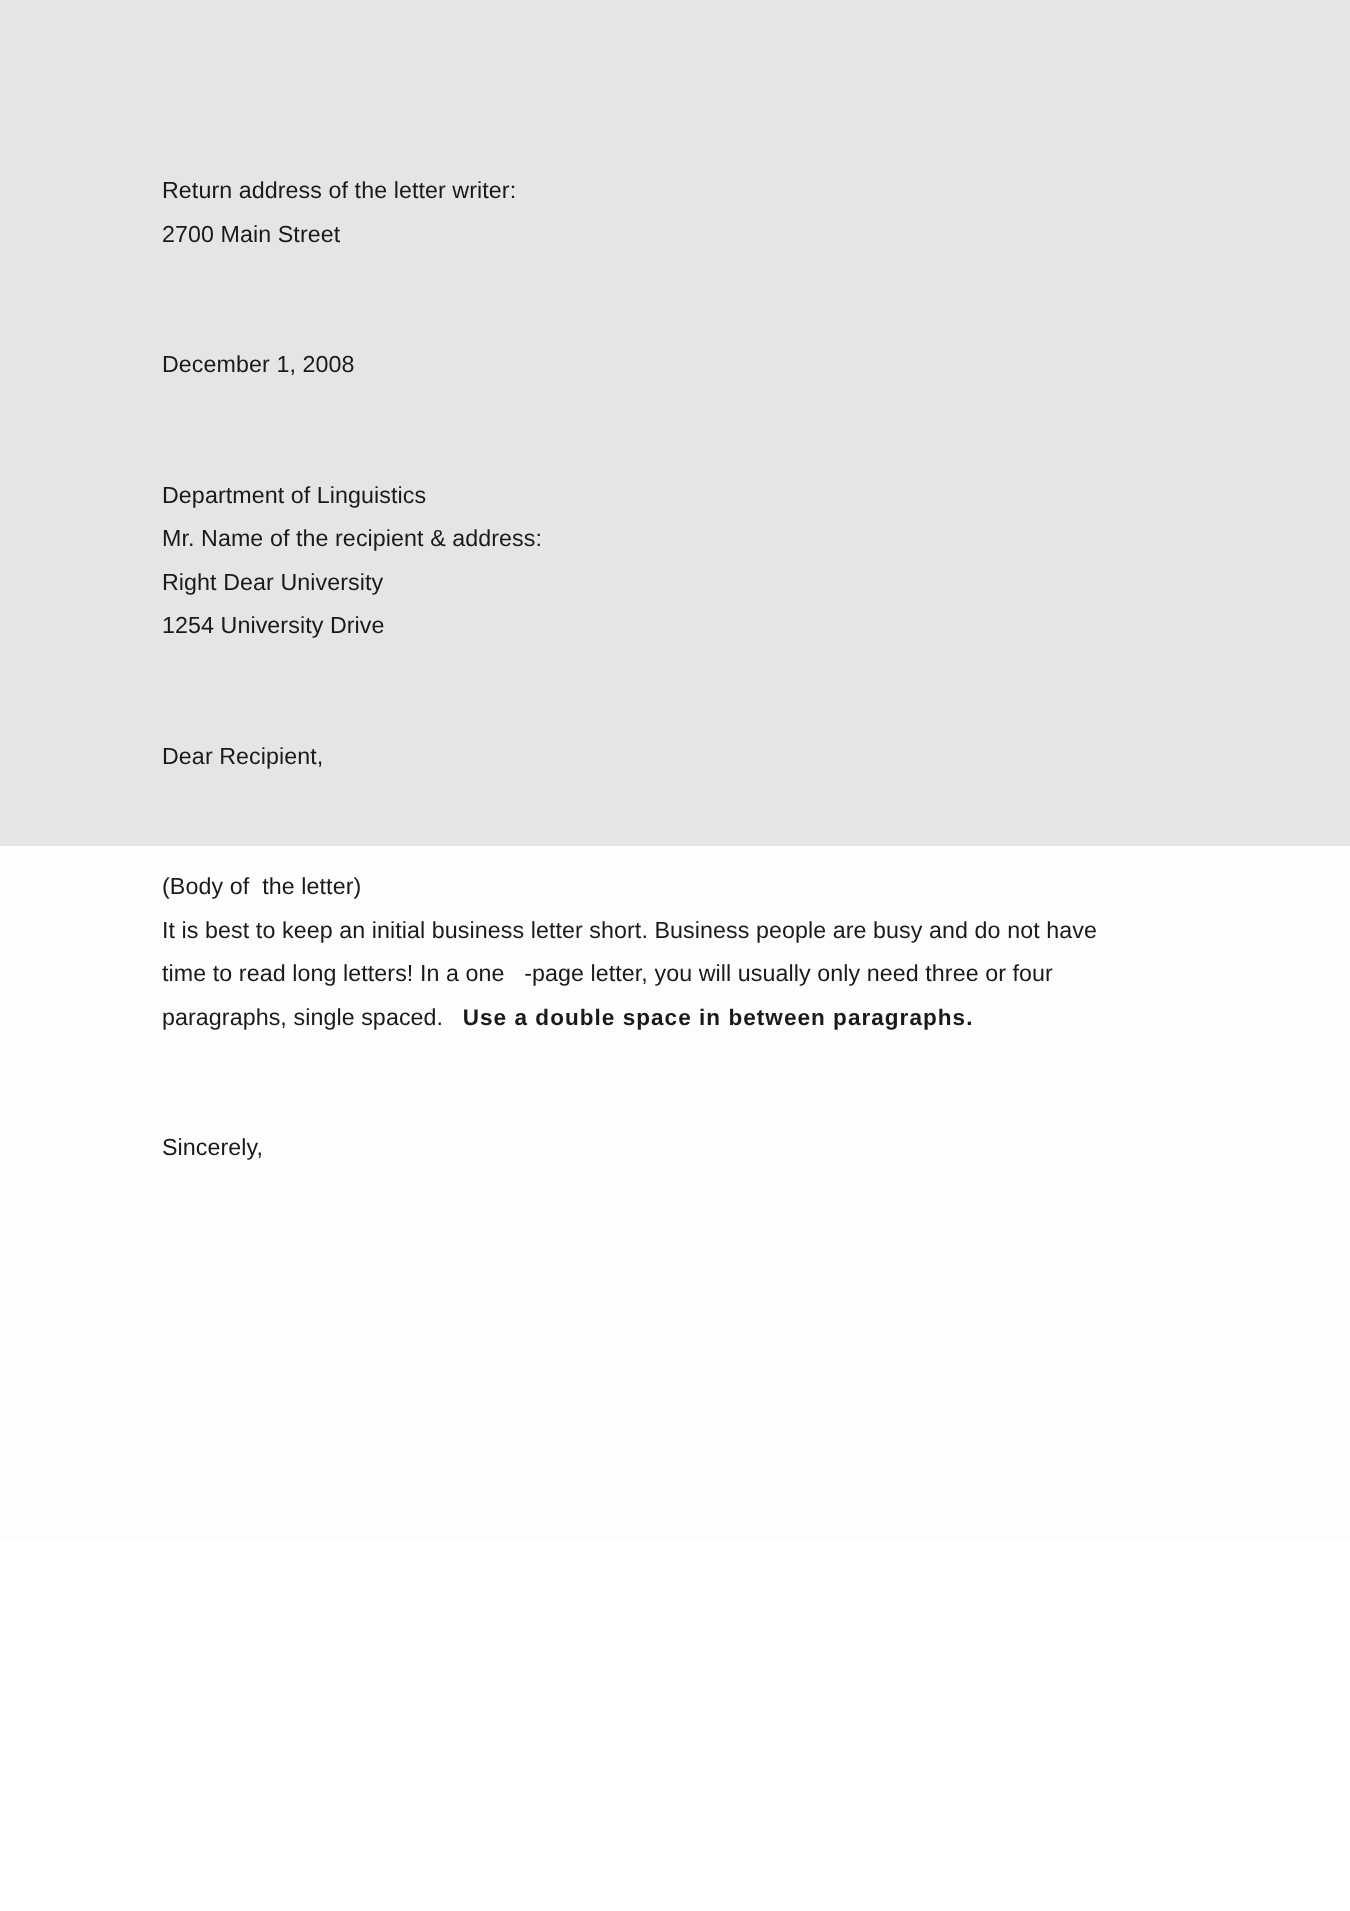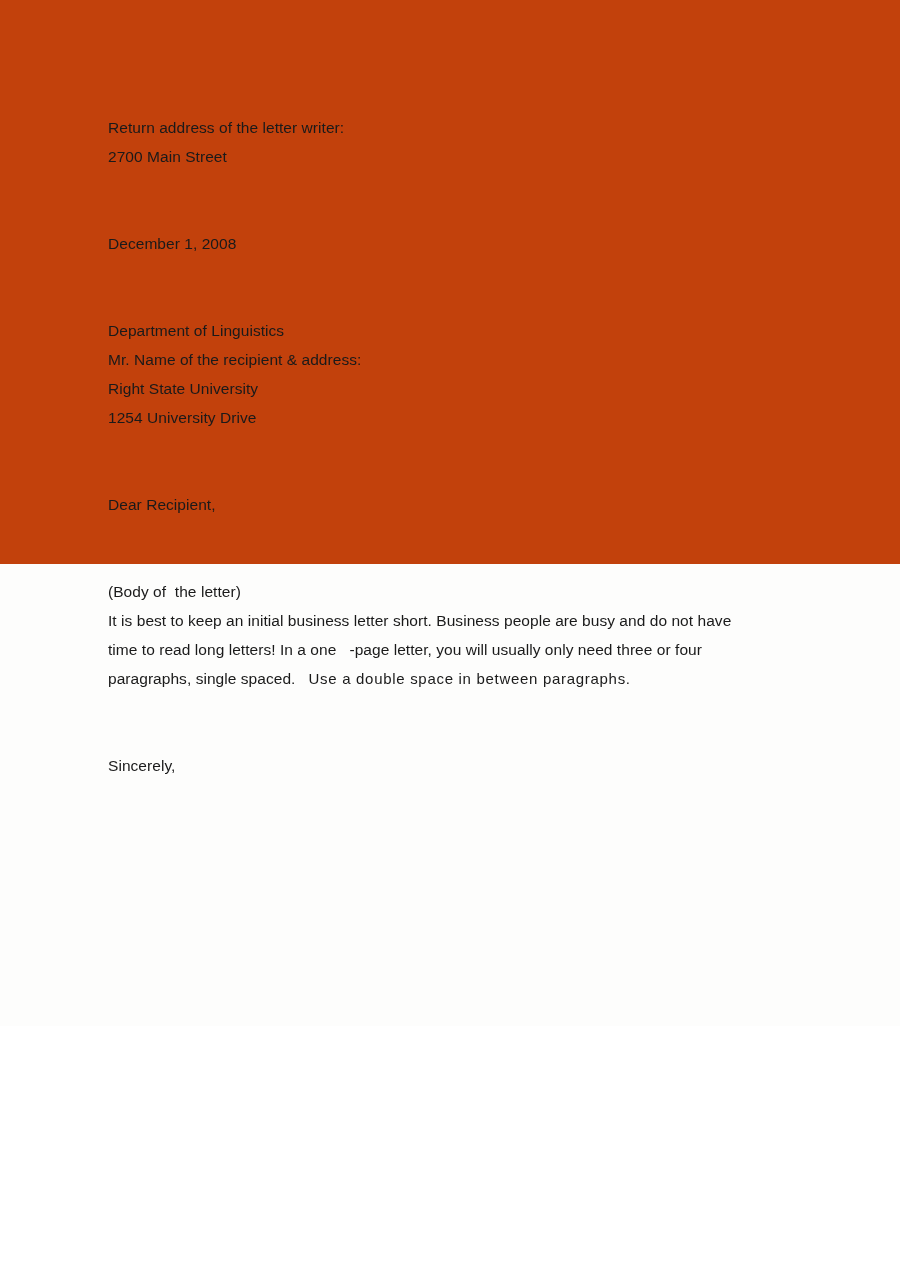--- a/index.html
+++ b/index.html
@@ -15,21 +15,21 @@
     color: #1a1a1a;
     -webkit-font-smoothing: antialiased;
     overflow: hidden;
   }
 
   
   .page {
     position: relative;
     width: 900px;
     height: 1026px;
-    background: #c2410c;
+    background: #e5e5e5;
     box-sizing: border-box;
   }
   
   .page::after {
     content: "";
     position: absolute;
     left: 0;
     right: 0;
     top: 55%;
     bottom: 0;
@@ -65,21 +65,21 @@
   .body-par {
     font-size: 15.5px;
     line-height: 29px;
     width: 625px;
     white-space: pre-wrap;
     letter-spacing: 0.05px;
   }
 
   
   .emphasis {
-    font-weight: normal;
+    font-weight: bold;
     letter-spacing: 0.7px;
     font-size: 15px;
     text-align: right;
   }
 </style>
 </head>
 <body>
 
 <div class="page">
   <div class="letter">
@@ -93,21 +93,21 @@
 
     <div class="block">
       <div class="line">December 1, 2008</div>
     </div>
 
     <div class="gap-2"></div>
 
     <div class="block">
       <div class="line">Department of Linguistics</div>
       <div class="line">Mr. Name of the recipient &amp; address:</div>
-      <div class="line">Right State University</div>
+      <div class="line">Right Dear University</div>
       <div class="line">1254 University Drive</div>
     </div>
 
     <div class="gap-2"></div>
 
     <div class="block">
       <div class="line">Dear Recipient,</div>
     </div>
 
     <div class="gap-2"></div>

